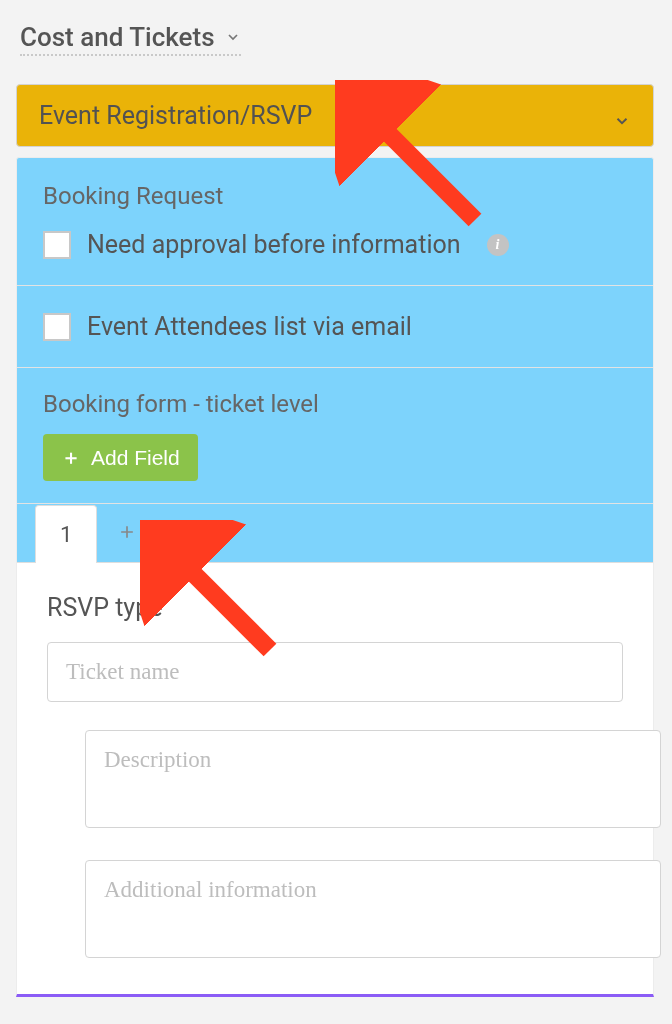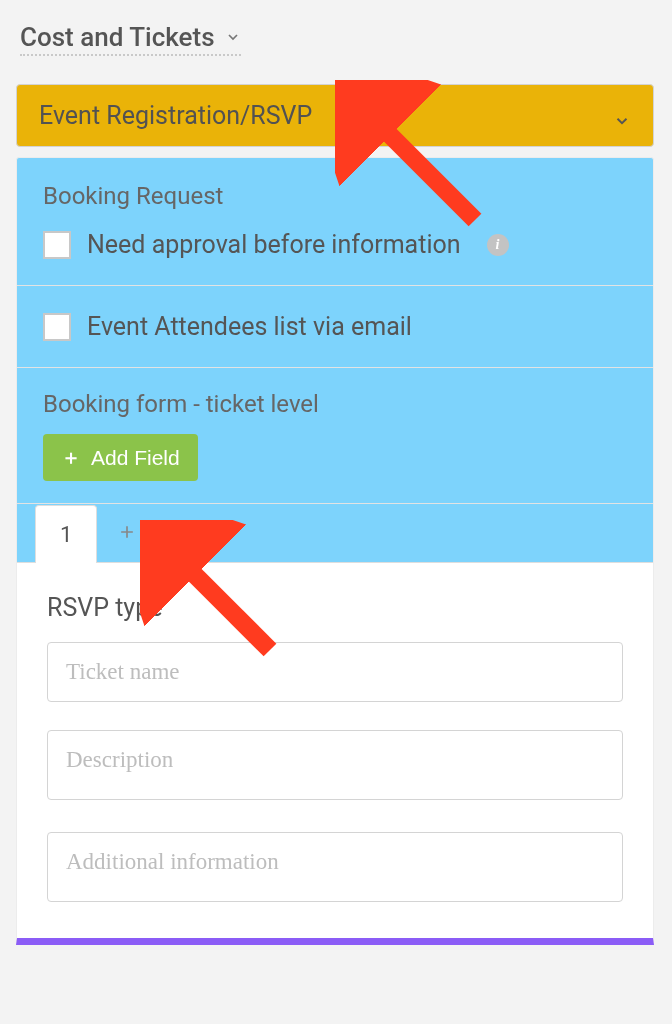--- a/index.html
+++ b/index.html
@@ -134,21 +134,21 @@
     align-items: center;
     color: #888;
     font-size: 26px;
     cursor: pointer;
   }
 
   .ticket-body {
     background: #fff;
     border-left: 1px solid #ececec;
     border-right: 1px solid #ececec;
-    border-bottom: 7px solid #8b5cf6;
+    border-bottom: 3px solid #8b5cf6;
     margin: 0 -27px -25px -27px;
     padding: 30px 30px 32px 30px;
   }
   .field-label {
     font-size: 25px;
     color: #555;
     margin-bottom: 20px;
   }
   .text-input, .textarea {
     width: 100%;
@@ -156,21 +156,21 @@
     border-radius: 4px;
     padding: 16px 18px;
     font-size: 23px;
     color: #555;
     background: #fff;
     font-family: Liberation Serif, serif;
   }
   .text-input::placeholder, .textarea::placeholder {
     color: #bdbdbd;
   }
-  .textarea { height: 70px; resize: none; }
+  .textarea { height: 98px; resize: none; margin-left: 38px; }
   .gap { height: 28px; }
 
   
   .arrow {
     position: absolute;
     pointer-events: none;
   }
 </style>
 </head>
 <body>

